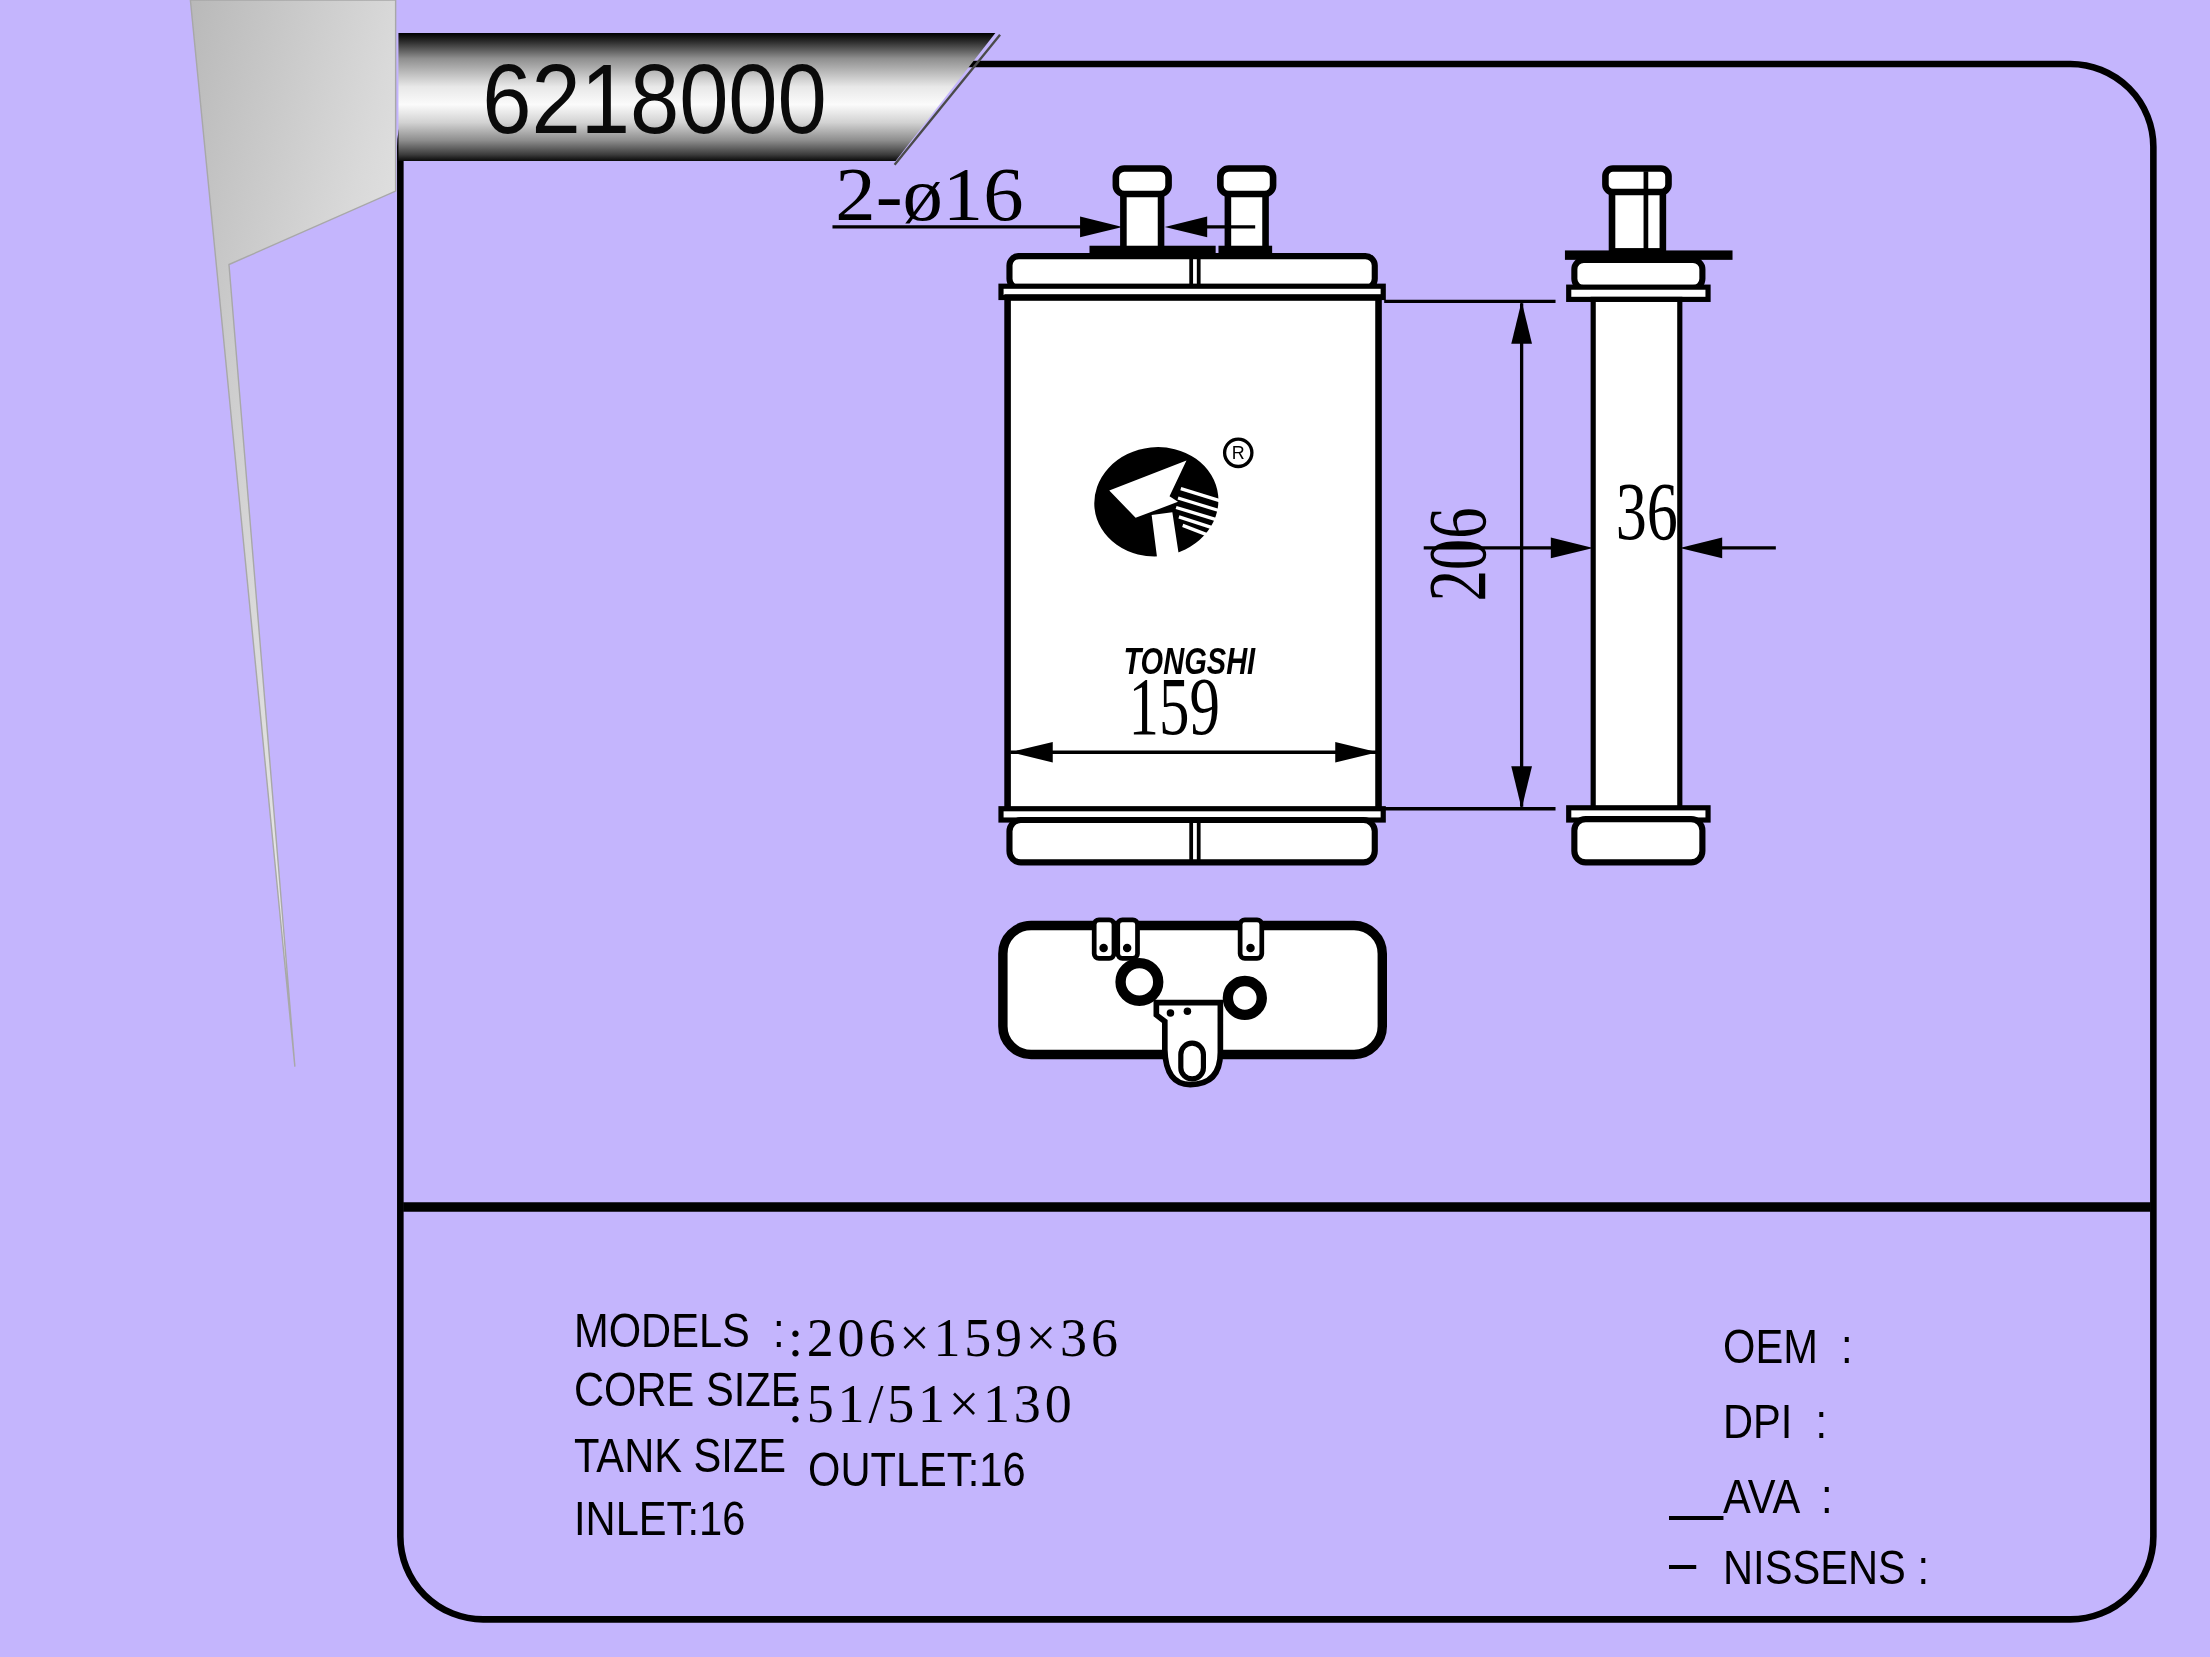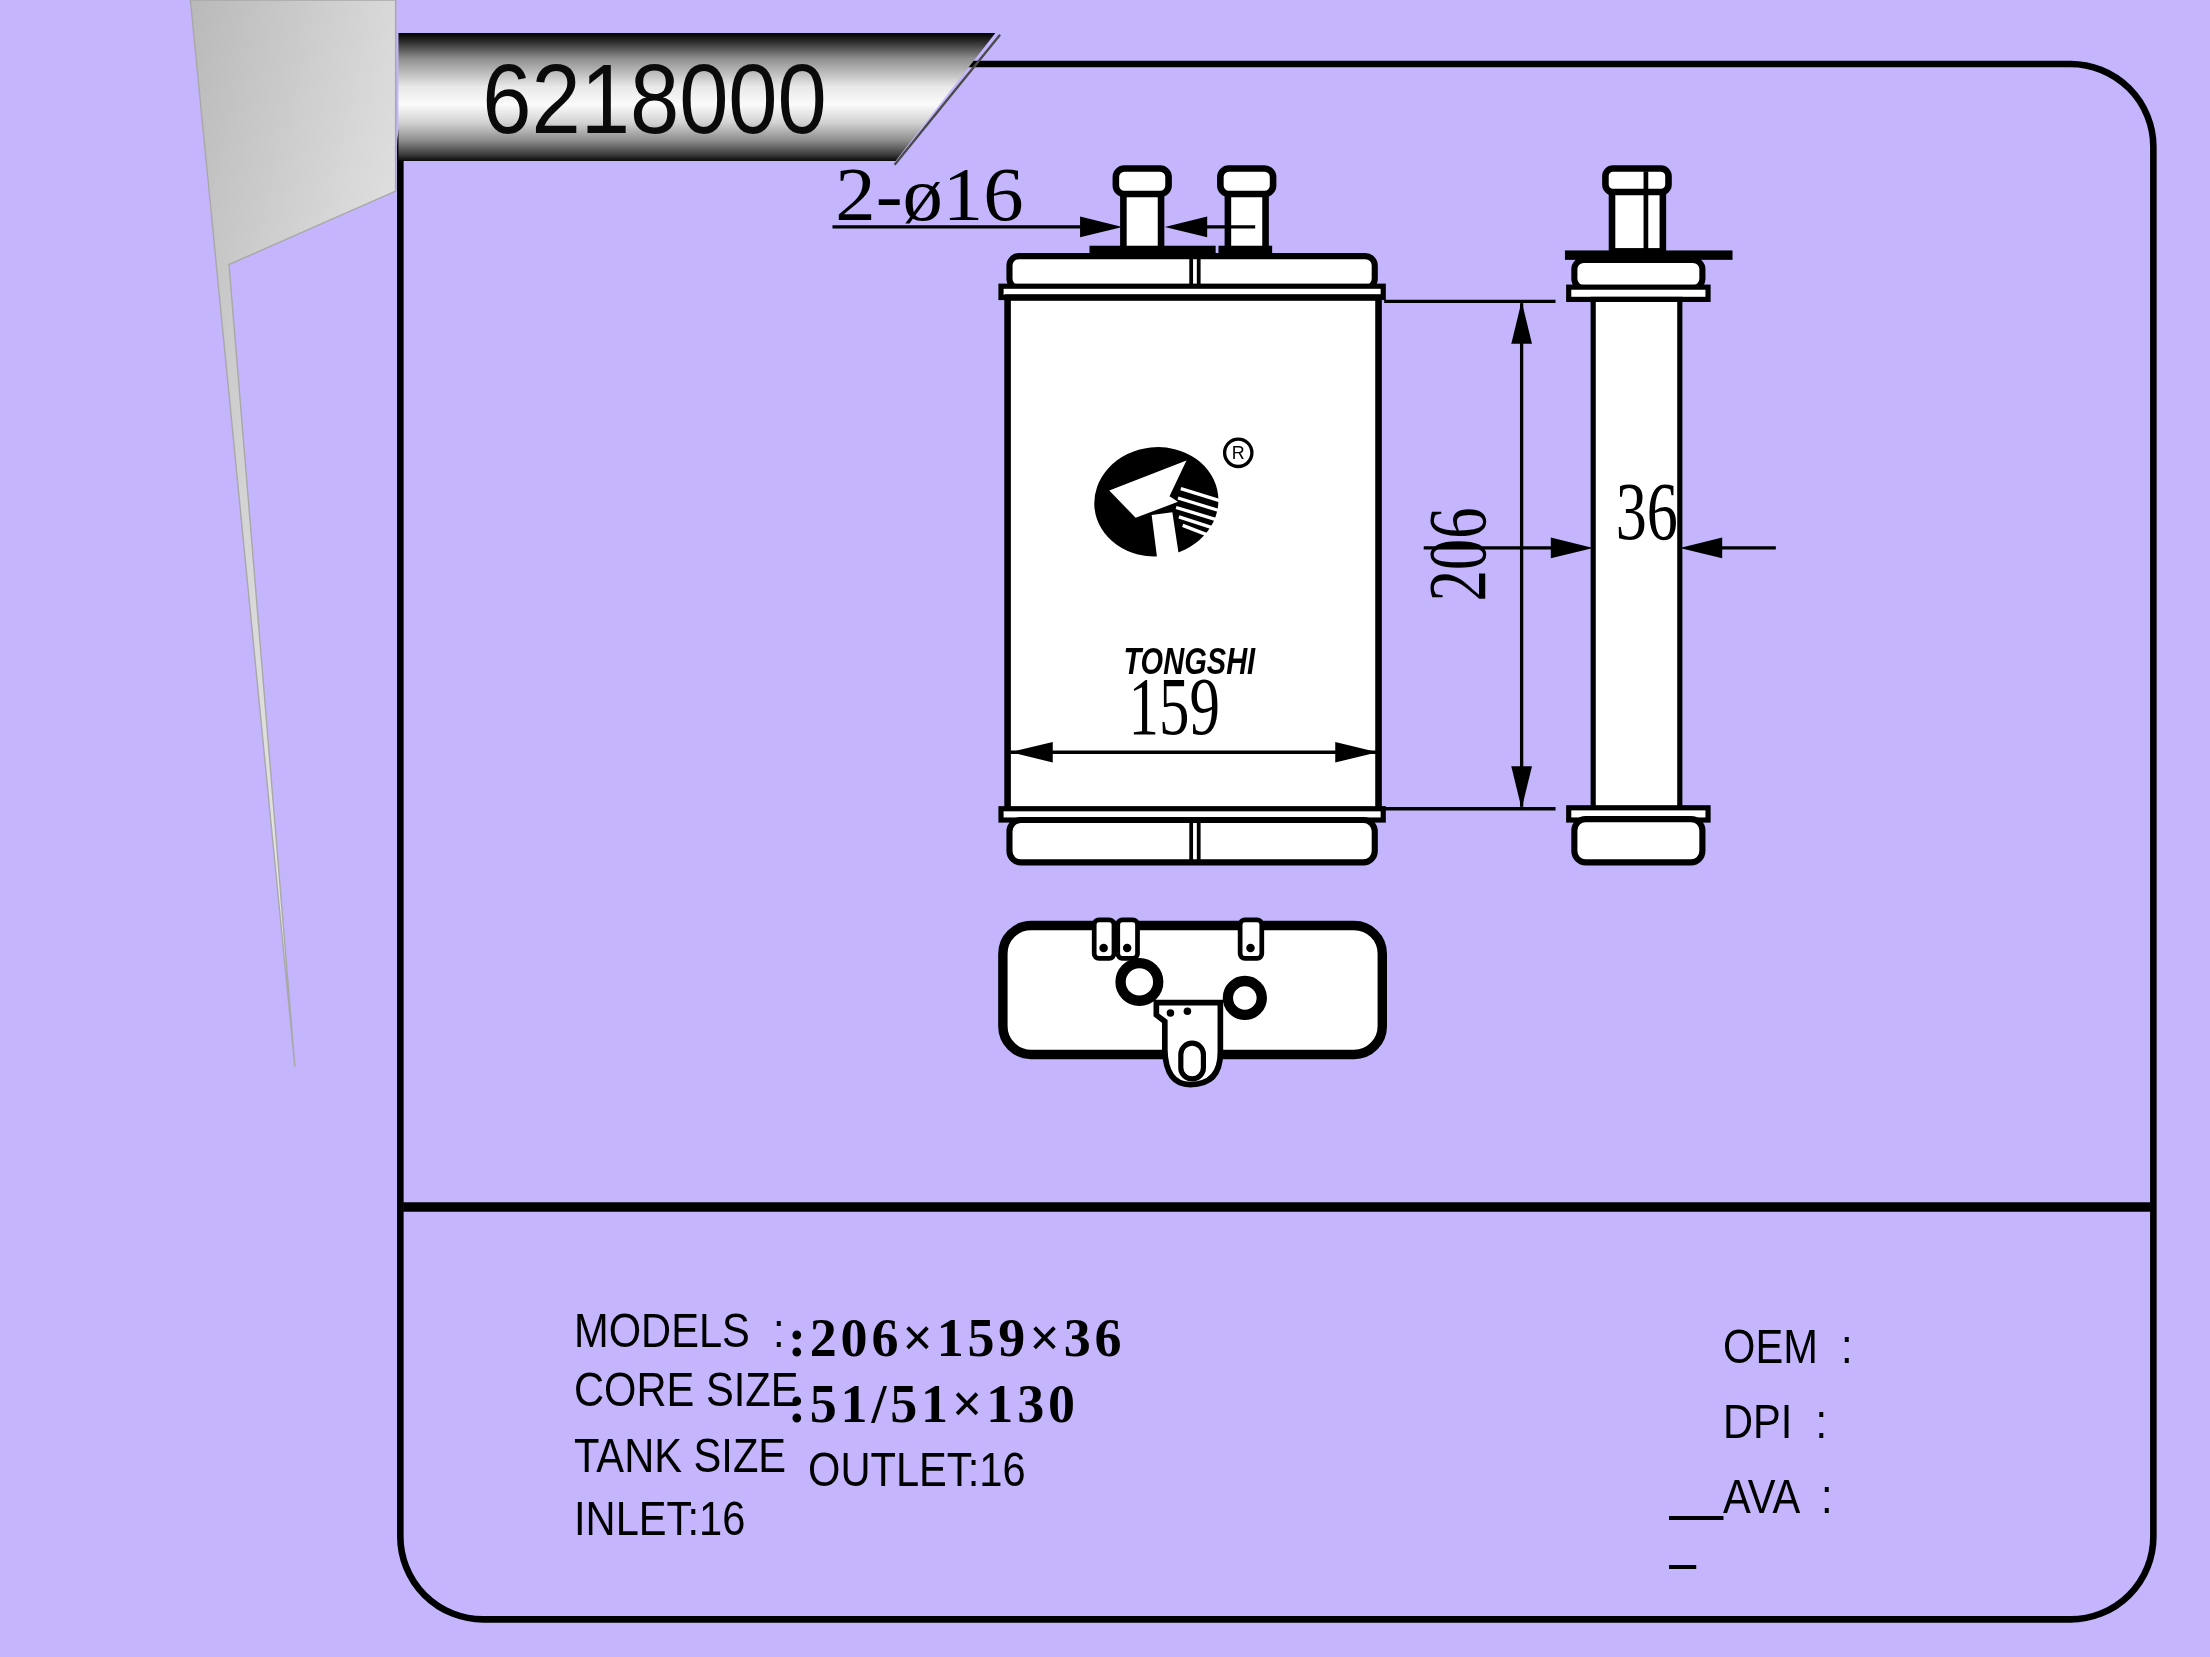--- a/index.html
+++ b/index.html
@@ -6,21 +6,21 @@
   .page{position:relative;width:2211px;height:1657px;background:#c4b5fd;overflow:hidden;
         font-family:"Liberation Sans",sans-serif;}
   svg{position:absolute;left:0;top:0;}
   .dim-text{font-family:"Liberation Serif",serif;fill:#000;}
   .banner-text{font-family:"Liberation Sans",sans-serif;fill:#0a0a0a;}
   .brand-text{font-family:"Liberation Sans",sans-serif;font-weight:bold;font-style:italic;fill:#000;}
   .rmark-text{font-family:"Liberation Sans",sans-serif;fill:#000;}
   .spec-line{position:absolute;font-size:49px;line-height:1;color:#000;white-space:pre;}
   .cond{display:inline-block;transform:scaleX(0.85);transform-origin:0 50%;font-weight:500;}
   .val{position:absolute;top:-4.7px;font-family:"Liberation Serif",serif;font-size:54px;
-       letter-spacing:3.8px;white-space:pre;font-weight:700;}
+       letter-spacing:3.8px;white-space:pre;font-weight:400;}
 </style>
 </head>
 <body>
 
 <div class="page">
 
 <svg width="2211" height="1657" viewBox="0 0 2348 1760">
   <defs>
     <linearGradient id="bannerGrad" x1="0" y1="0" x2="0" y2="1">
       <stop offset="0" stop-color="#000000"></stop>
@@ -176,15 +176,18 @@
 
   <div class="spec-line" style="left:1669px;top:1273px;">
     <span class="cond">OEM  :</span>
   </div>
   <div class="spec-line" style="left:1669px;top:1348px;">
     <span class="cond">DPI  :</span>
   </div>
   <div class="spec-line" style="left:1669px;top:1423px;text-decoration:underline;">
     <span class="cond">AVA  :</span>
   </div>
+  <div class="spec-line" style="left:1669px;top:1494px;">
+    <span class="cond">NISSENS :</span>
+  </div>
 
 </div>
 
 
 </body></html>

